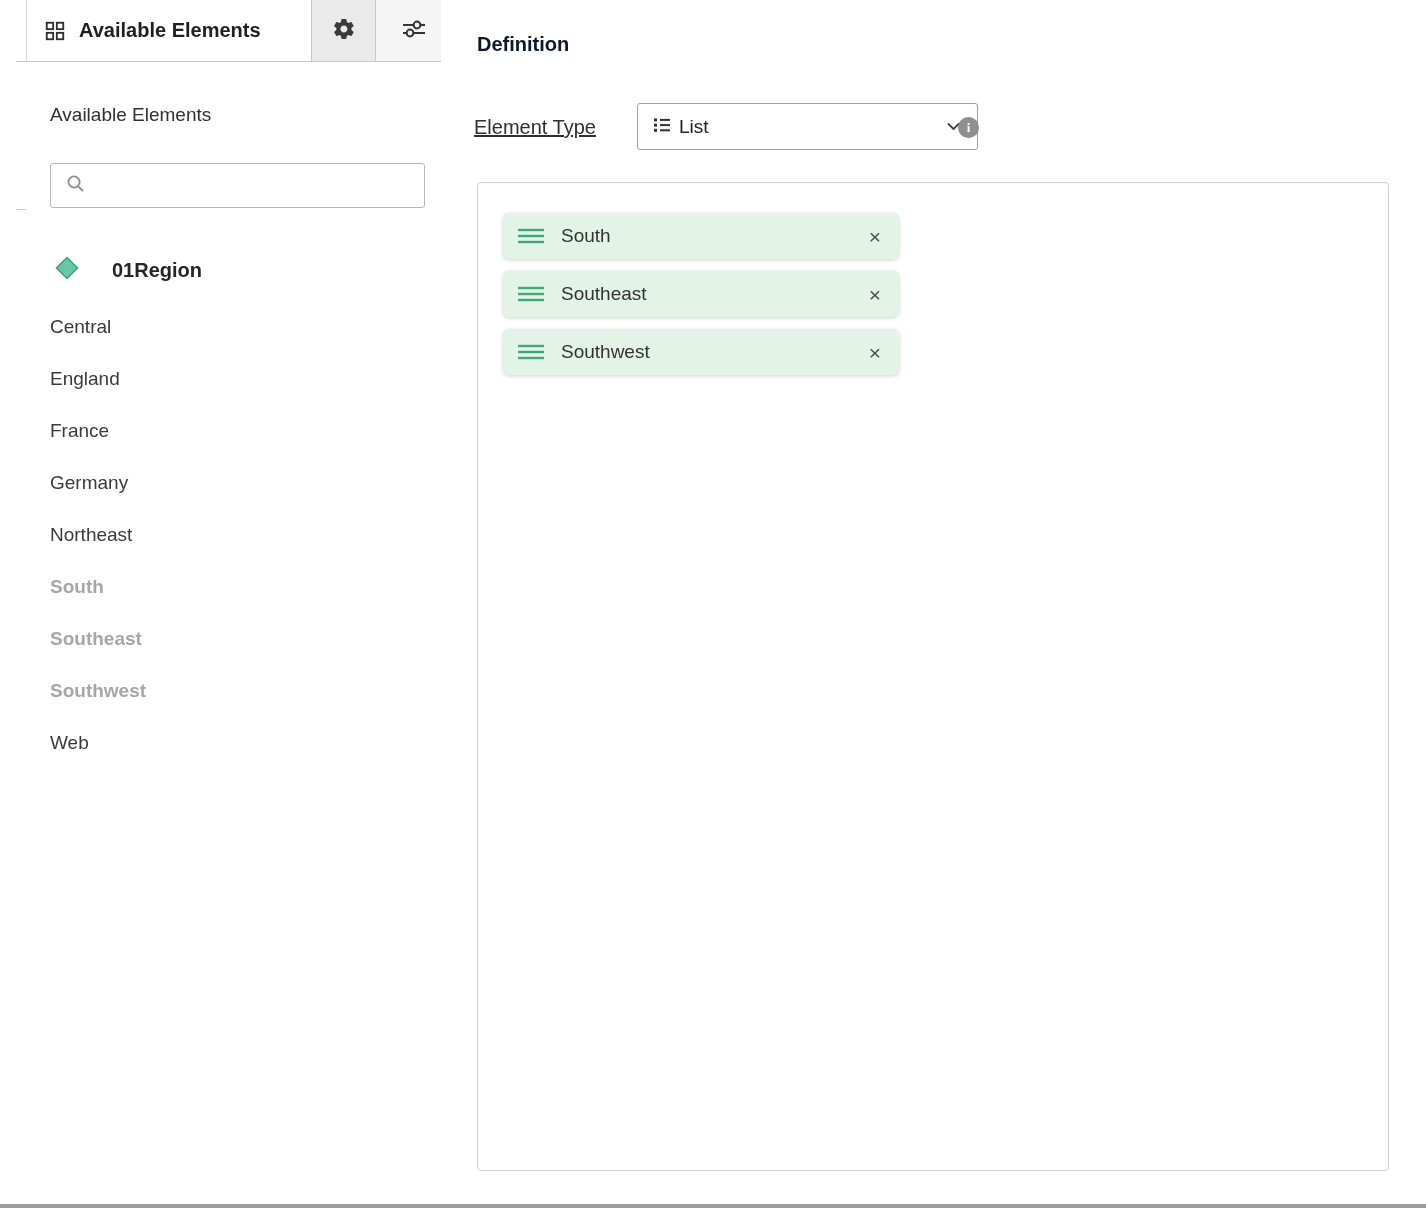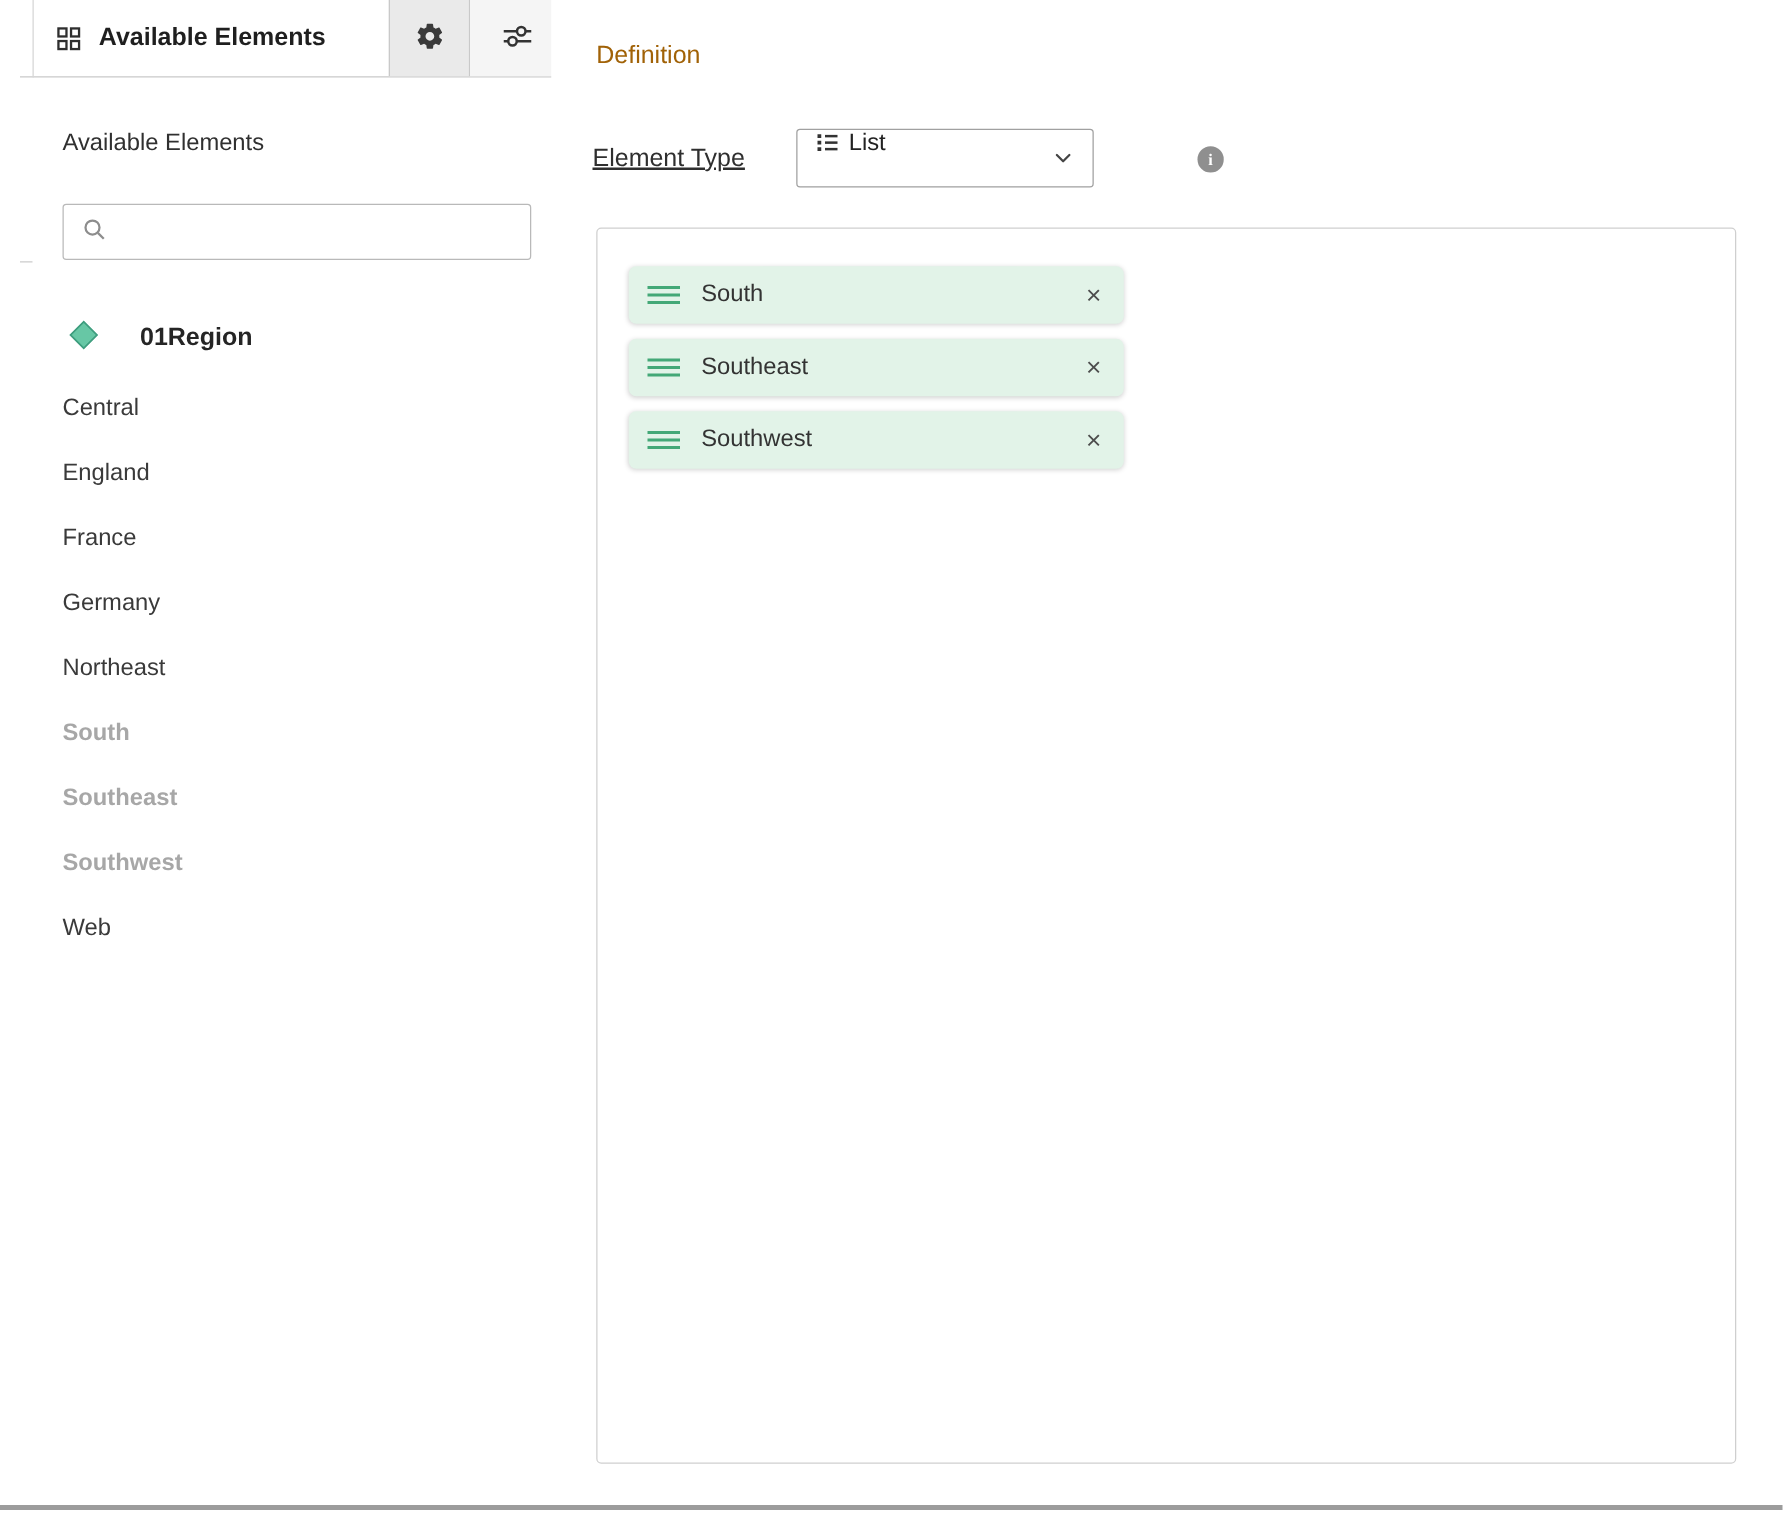--- a/index.html
+++ b/index.html
@@ -59,30 +59,30 @@
     position:absolute; left:0; top:301px; right:0; list-style:none;
   }
   .element-list li {
     height:52px; display:flex; align-items:center; padding-left:34px;
     font-size:19px; color:#3a3a3a; cursor:pointer;
   }
   .element-list li.dim { color:#a7a7a7; font-weight:700; }
 
   
   .main { position:absolute; left:441px; top:0; right:0; bottom:0; background:#fff; }
-  .main-title { position:absolute; left:36px; top:33px; font-size:20px; font-weight:400; color:#a16207; }
+  .main-title { position:absolute; left:36px; top:33px; font-size:20px; font-weight:700; color:#0f172a; }
 
   .type-label {
     position:absolute; left:33px; top:103px; height:48px; line-height:48px;
     font-size:20px; color:#2f2f2f;text-decoration:underline;
   }
   .dropdown {
-    position:absolute; left:196px; top:103px; width:238px; height:47px;
+    position:absolute; left:196px; top:103px; width:341px; height:47px;
     border:1px solid #a0a0a0; border-radius:3px; background:#fff;
-    display:flex; padding:0 14px; cursor:pointer;
+    display:flex; align-items:center; padding:0 14px; cursor:pointer;
   }
   .dropdown-value { margin-left:7px; font-size:19px; color:#222; flex:0 0 auto; }
   .dropdown .chev { margin-left:auto; display:flex; align-items:center; }
 
   .info-badge {
     position:absolute; left:517px; top:117px; width:21px; height:21px;
     border-radius:50%; background:#8f8f8f; color:#fff;
     display:flex; align-items:center; justify-content:center;
     font-size:13px; font-weight:700; font-family:"Liberation Serif", serif;
     cursor:pointer;

